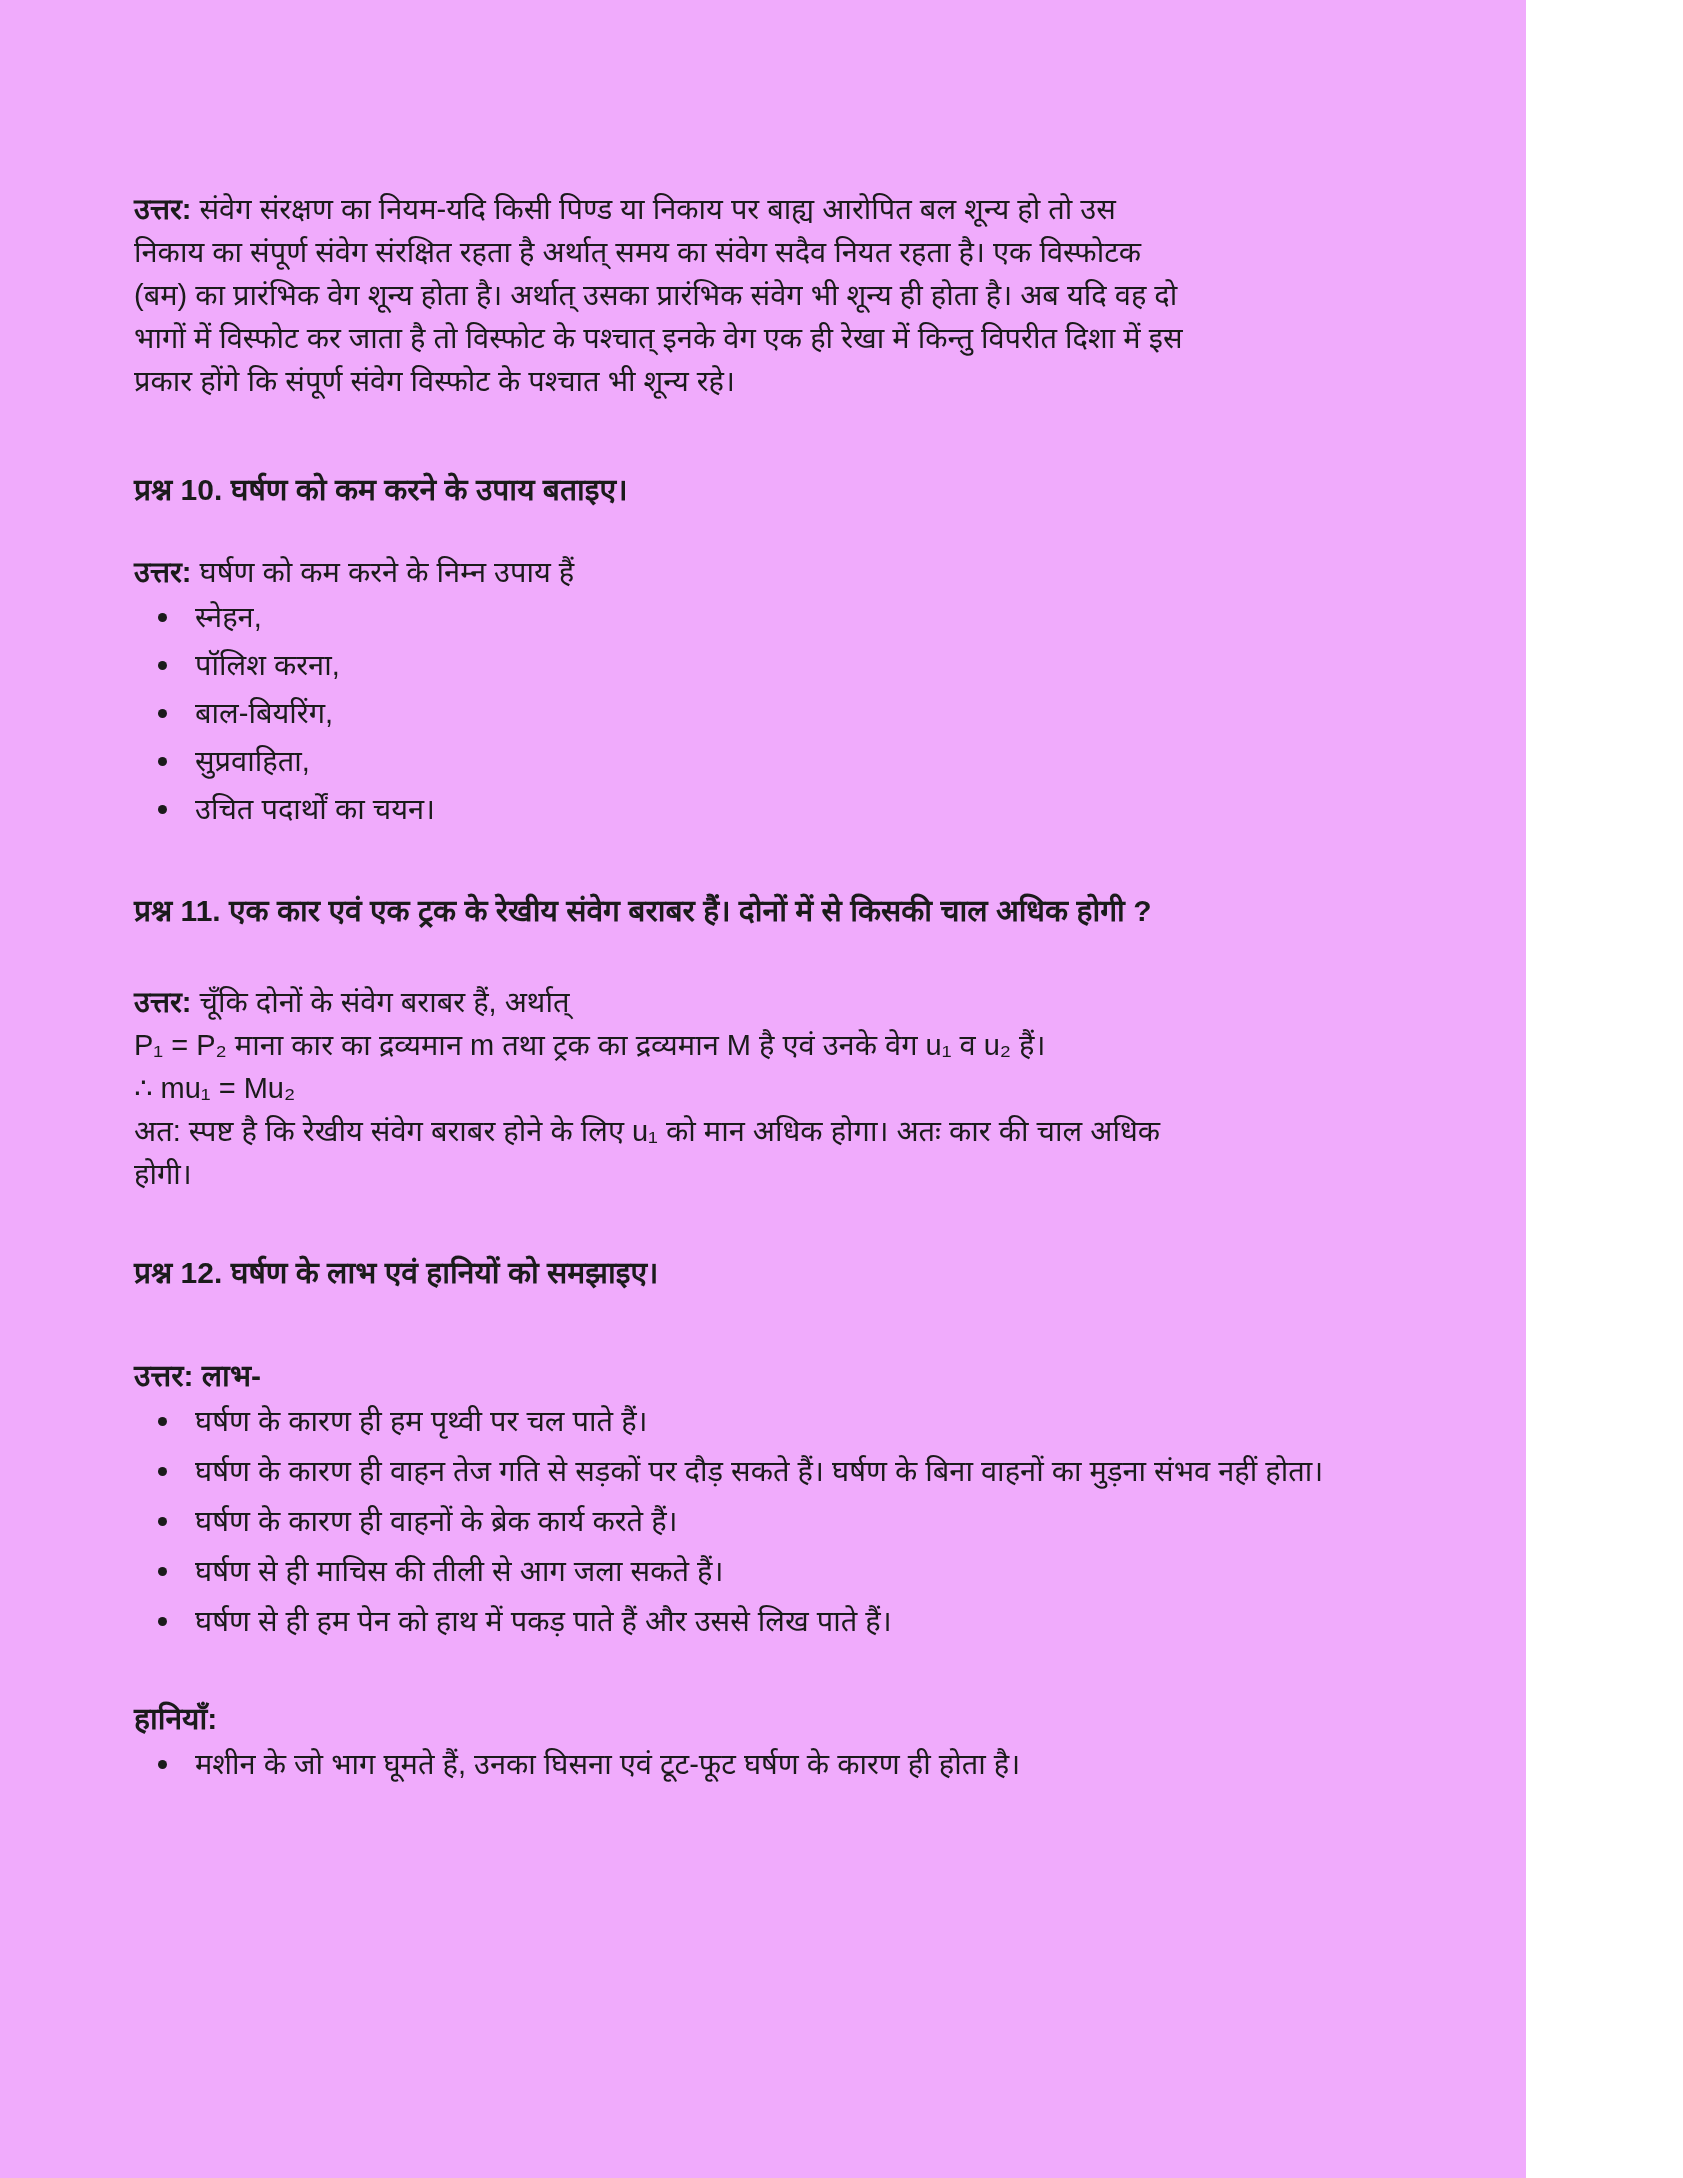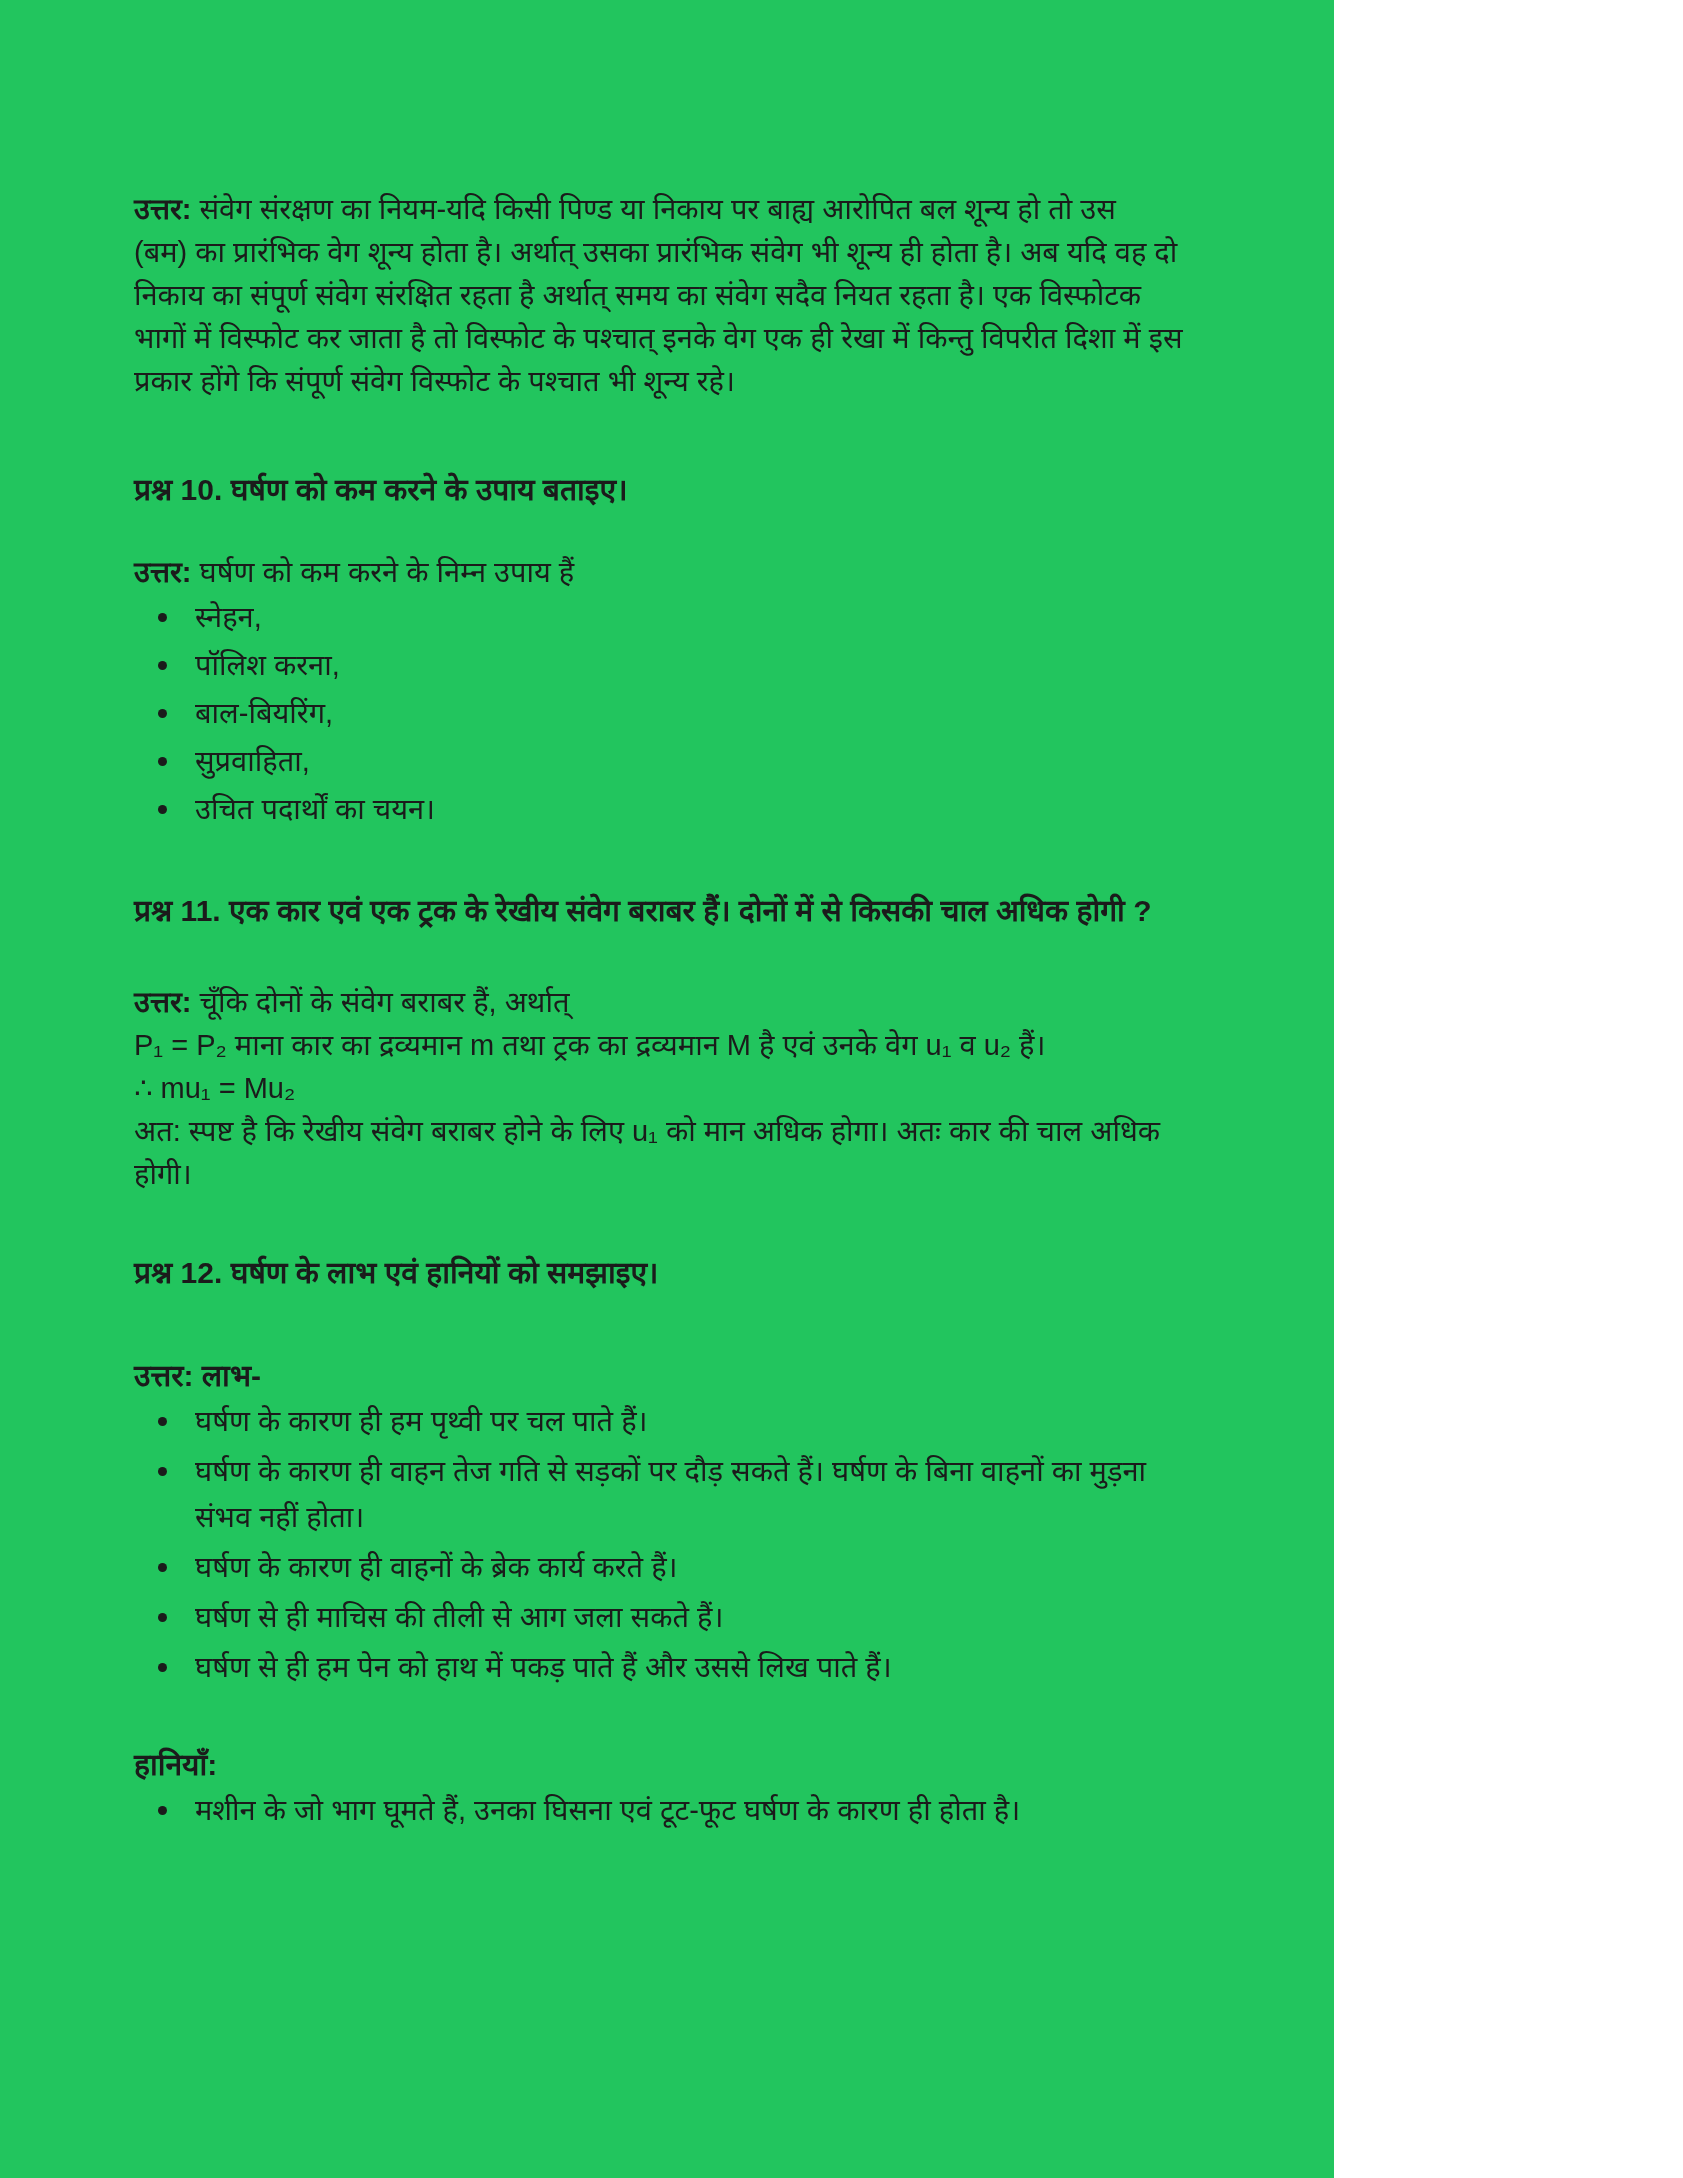--- a/index.html
+++ b/index.html
@@ -2,23 +2,23 @@
 <html><head>
 <meta charset="utf-8">
 <style>
   html, body {
     margin: 0;
     padding: 0;
     background: #ffffff;
   }
   .page {
     position: relative;
-    width: 1334px;
+    width: 1526px;
     height: 2178px;
-    background: #22c55e;
+    background: #f0abfc;
     color: #1b1b1b;
     font-family: "Liberation Sans", "DejaVu Sans", sans-serif;
     box-sizing: border-box;
     padding: 188px 134px 0 134px;
     overflow: hidden;
   }
   .para .line {
     font-size: 29px;
     line-height: 43px;
     white-space: nowrap;
@@ -75,22 +75,22 @@
 </head>
 <body>
 
 <div class="page">
 
   <div class="para">
     <div class="line">
       <strong>उत्तर:</strong>
       <span>संवेग संरक्षण का नियम-यदि किसी पिण्ड या निकाय पर बाह्य आरोपित बल शून्य हो तो उस</span>
     </div>
+    <div class="line">निकाय का संपूर्ण संवेग संरक्षित रहता है अर्थात् समय का संवेग सदैव नियत रहता है। एक विस्फोटक</div>
     <div class="line">(बम) का प्रारंभिक वेग शून्य होता है। अर्थात् उसका प्रारंभिक संवेग भी शून्य ही होता है। अब यदि वह दो</div>
-    <div class="line">निकाय का संपूर्ण संवेग संरक्षित रहता है अर्थात् समय का संवेग सदैव नियत रहता है। एक विस्फोटक</div>
     <div class="line">भागों में विस्फोट कर जाता है तो विस्फोट के पश्चात् इनके वेग एक ही रेखा में किन्तु विपरीत दिशा में इस</div>
     <div class="line">प्रकार होंगे कि संपूर्ण संवेग विस्फोट के पश्चात भी शून्य रहे।</div>
   </div>
 
   <div class="q-heading mt-q10-h">प्रश्न 10. घर्षण को कम करने के उपाय बताइए।</div>
 
   <div class="para mt-q10-a">
     <div class="line">
       <strong>उत्तर:</strong>
       <span>घर्षण को कम करने के निम्न उपाय हैं</span>

